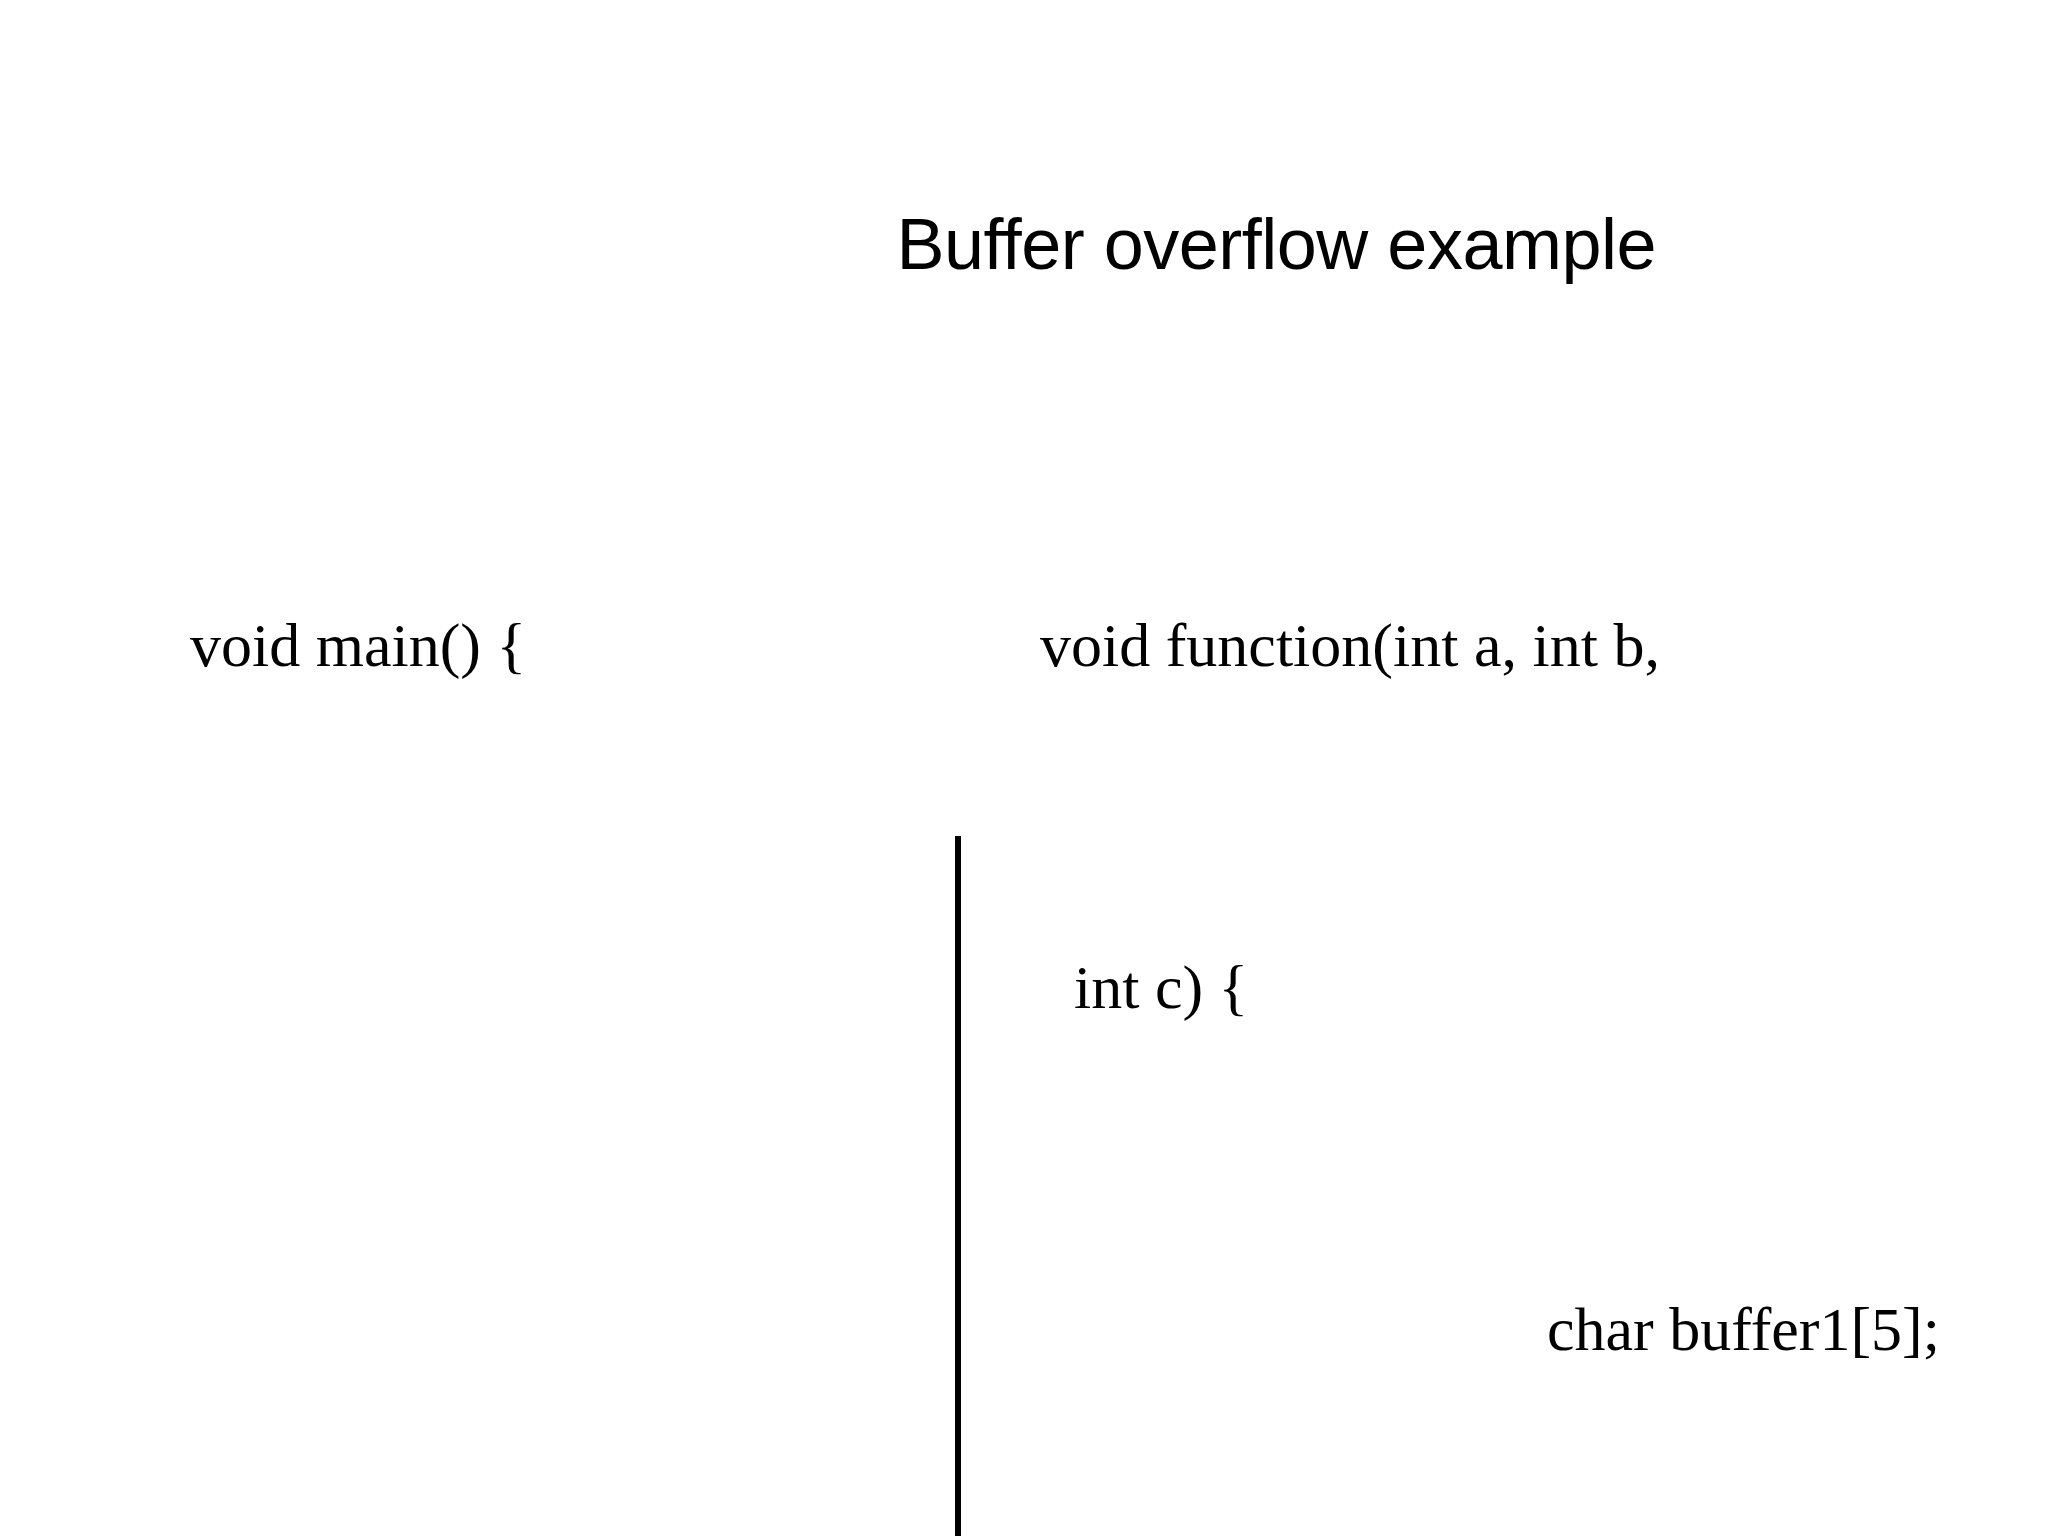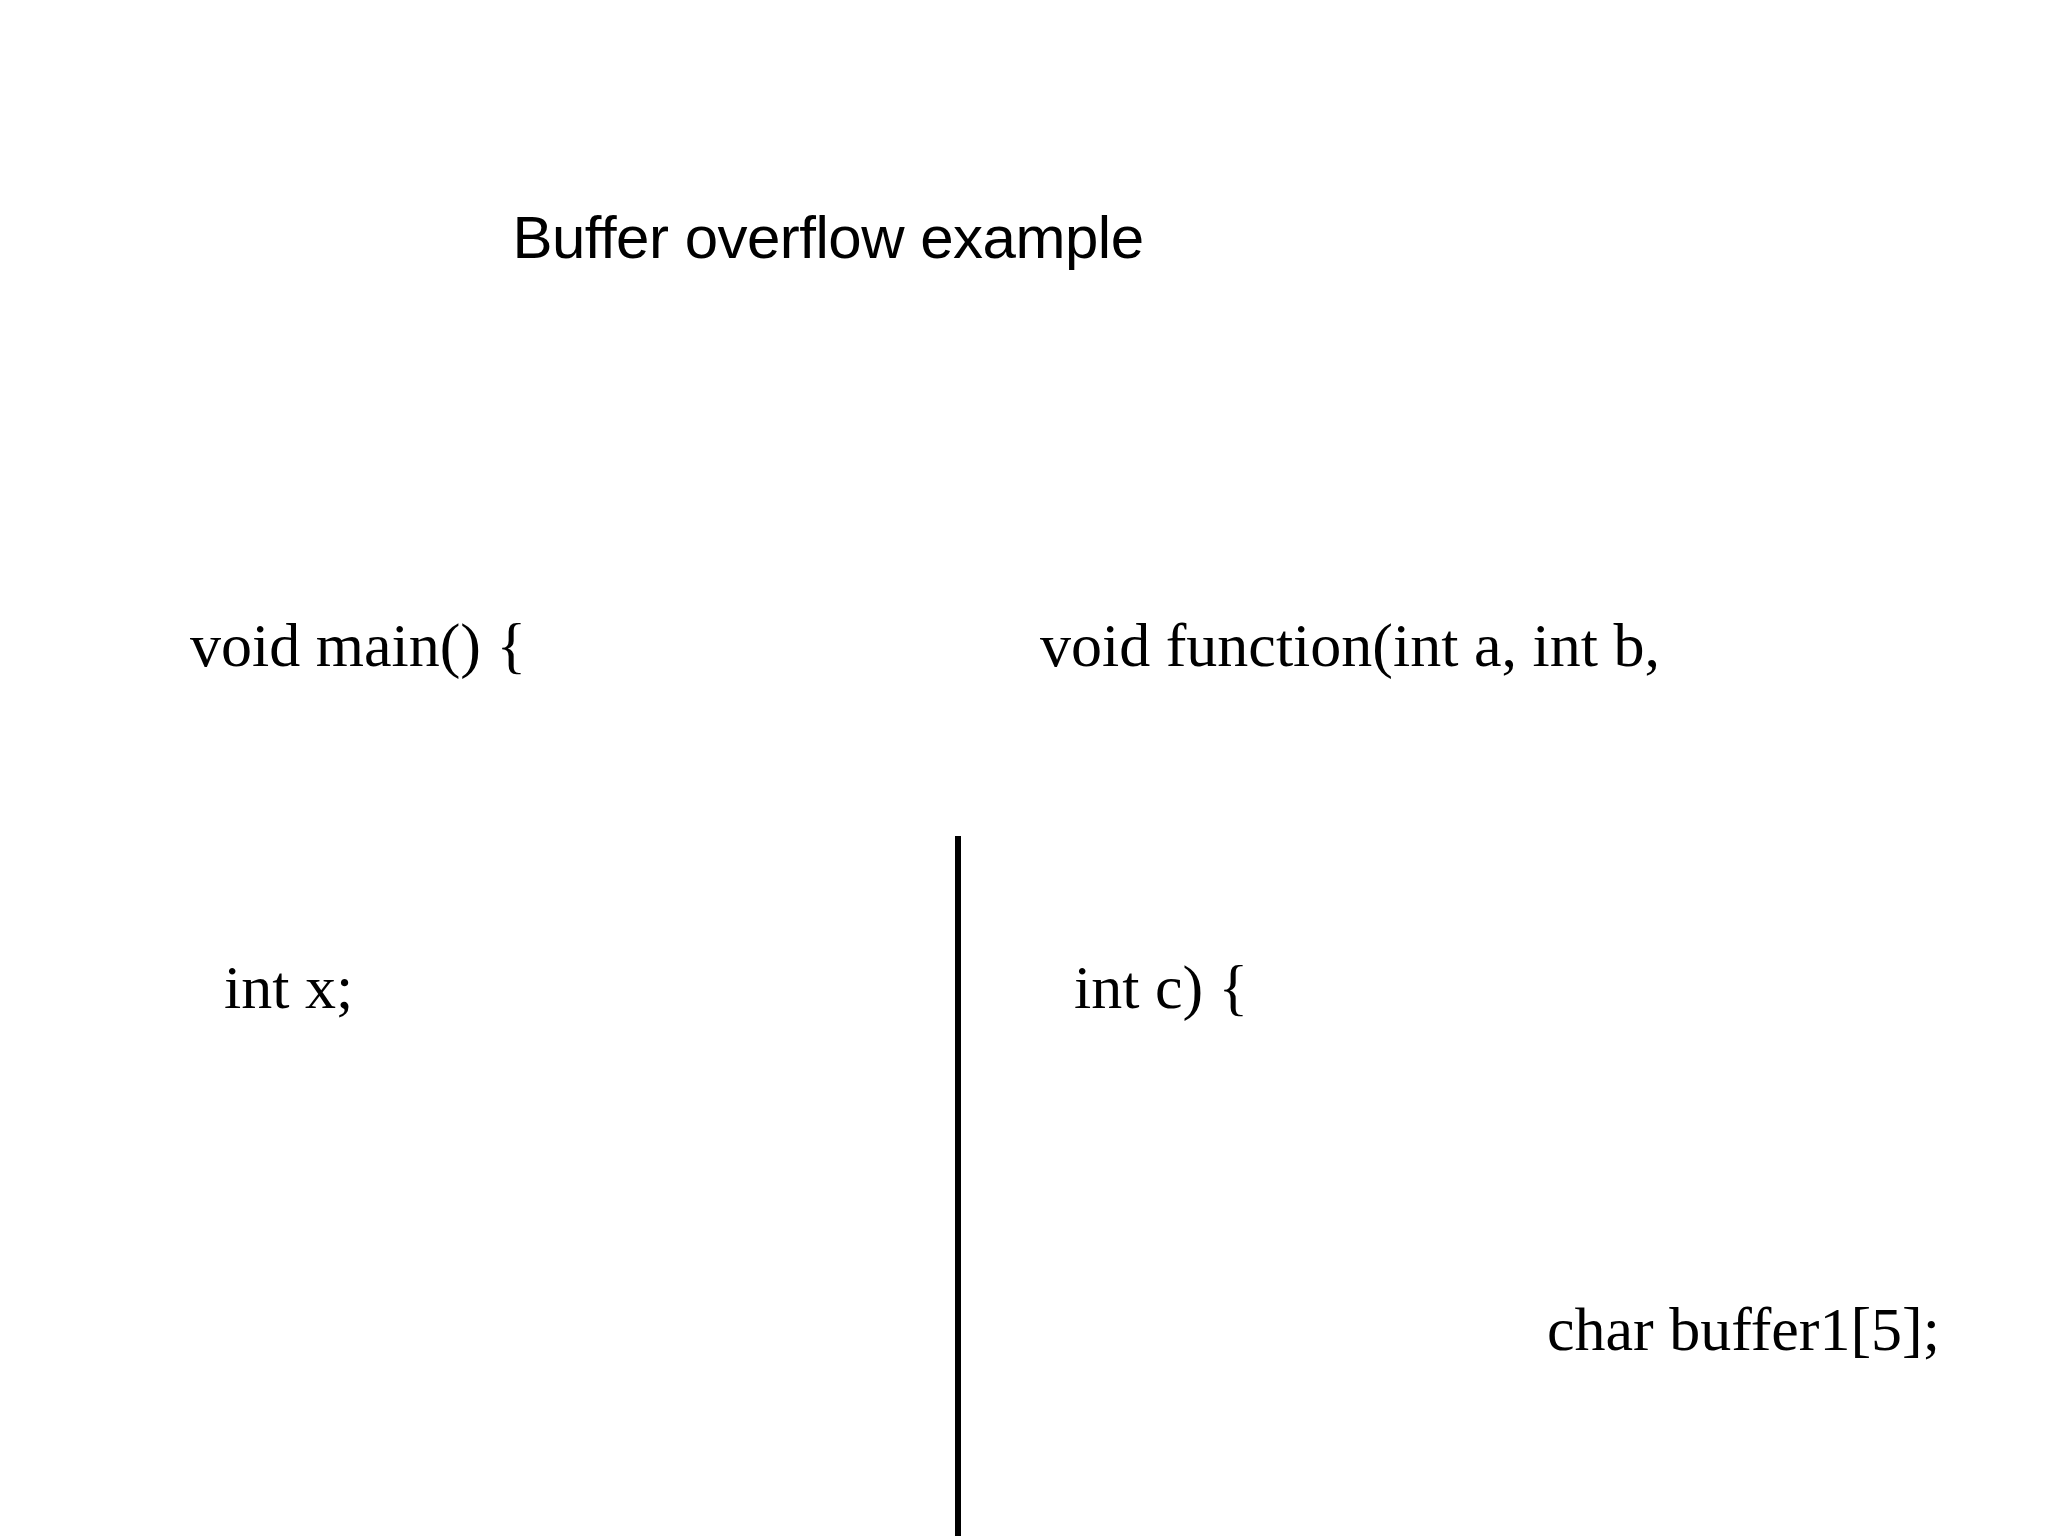--- a/index.html
+++ b/index.html
@@ -22,23 +22,23 @@
     inset: 0;
     background: #ffffff;
   }
 
   
   #slide-title {
     position: absolute;
     left: 0;
     top: 208px;
     width: 1656px;
-    text-align: center;
+    text-align: right;
     font-family: "Liberation Sans", "DejaVu Sans", sans-serif;
-    font-size: 60px;
+    font-size: 72px;
     line-height: 1.0;
     font-weight: 400;
     letter-spacing: -0.5px;
     color: #000000;
     white-space: nowrap;
   }
 
   
   #body-area {
     position: absolute;
@@ -99,21 +99,20 @@
 <body>
 
 <div id="slide">
 
   <div id="slide-title">Buffer overflow example</div>
 
   <div id="body-area">
 
     <div id="code-col-left" class="code-col">
       <span class="code-line ind-0">void main() {</span>
-      <span class="code-line ind-1">int x;</span>
       <span class="code-line blank ind-0"></span>
       
       
       
       
       
     </div>
 
     <div id="code-col-right" class="code-col">
       <span class="code-line ind-0">void function(int a, int b,</span>

